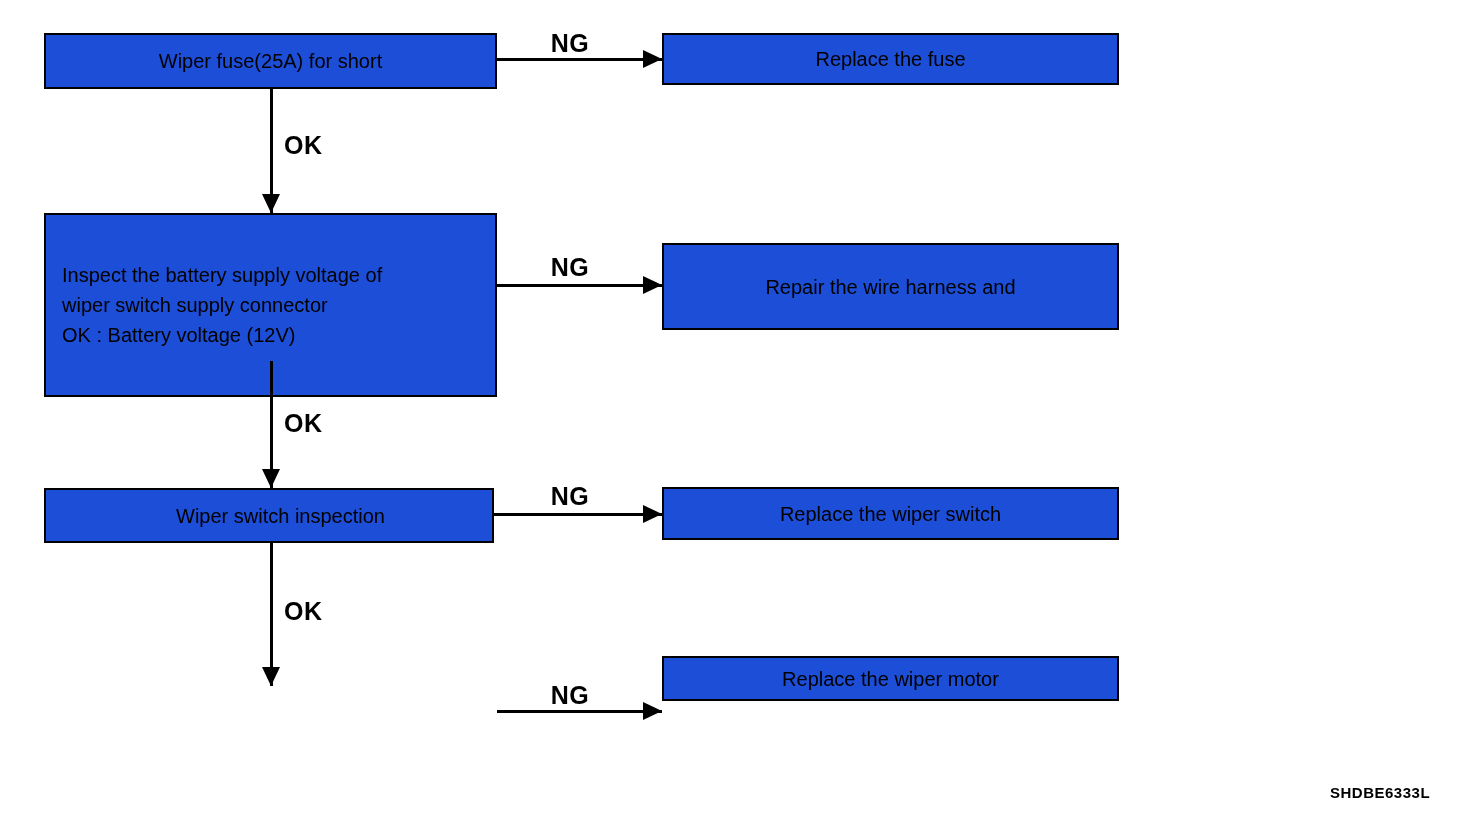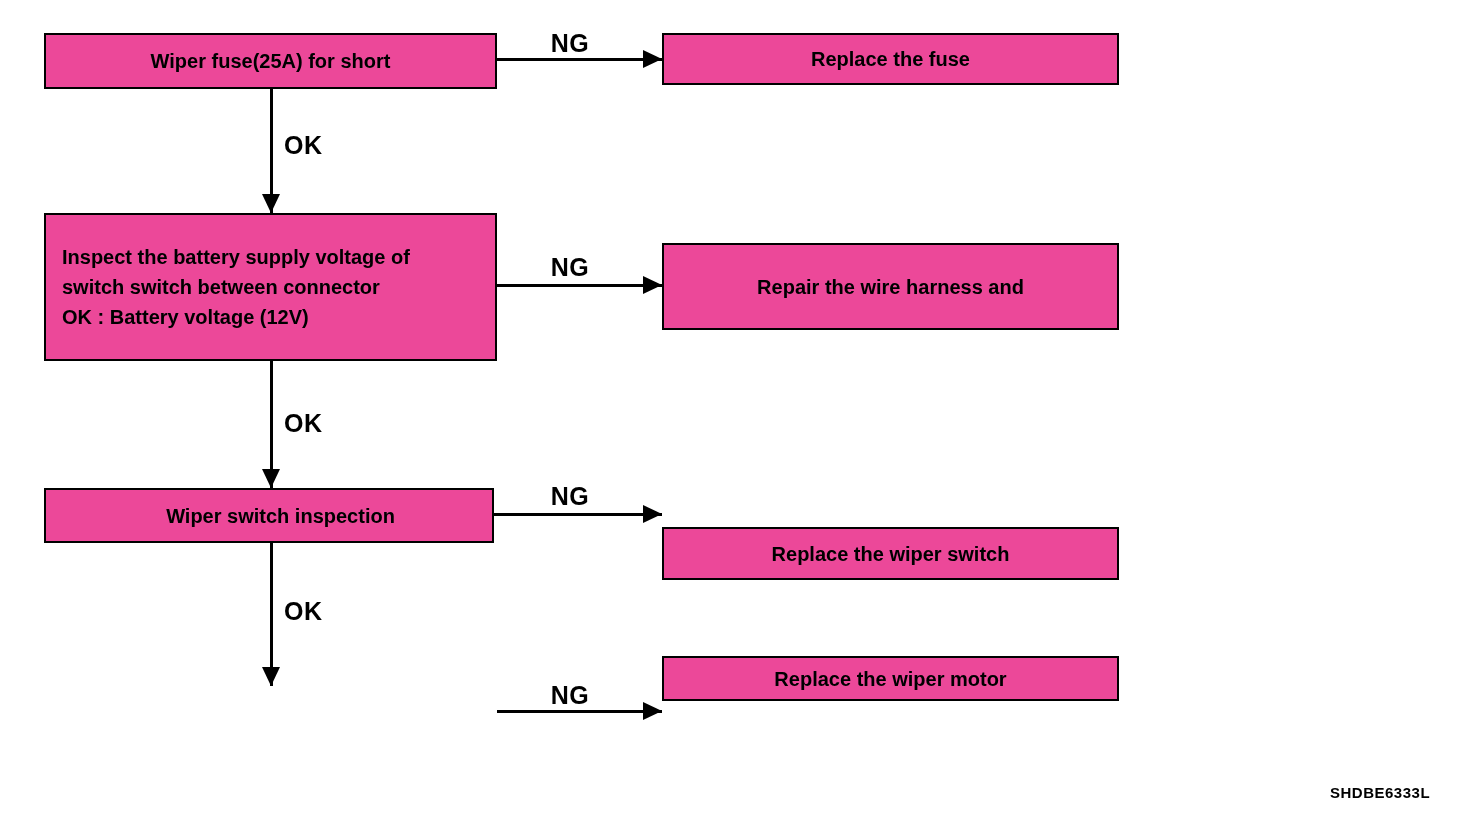--- a/index.html
+++ b/index.html
@@ -13,44 +13,43 @@
     height: 818px;
     background: #ffffff;
     font-family: "Liberation Sans", "DejaVu Sans", sans-serif;
     color: #000000;
     overflow: hidden;
   }
   
   .box {
     position: absolute;
     border: 2px solid #000000;
-    background: #ec4899;
+    background: #1d4ed8;
     display: flex;
     flex-direction: column;
     justify-content: center;
     align-items: center;
     text-align: center;
     font-size: 20px;
     line-height: 28px;
     box-sizing: border-box;
-    font-weight: bold;
   }
   .box .txt { width: 100%; }
   .box.left-text {
     align-items: flex-start;
     text-align: left;
     padding: 10px 14px 10px 16px;
     line-height: 30px;
   }
   .b1c { left: 44px;  top: 33px;  width: 453px; height: 56px; }
   .b1a { left: 662px; top: 33px;  width: 457px; height: 52px; align-items: center; }
-  .b2c { left: 44px;  top: 213px; width: 453px; height: 148px; }
+  .b2c { left: 44px;  top: 213px; width: 453px; height: 184px; }
   .b2a { left: 662px; top: 243px; width: 457px; height: 87px; }
   .b3c { left: 44px;  top: 488px; width: 450px; height: 55px; padding-left: 23px; }
-  .b3a { left: 662px; top: 487px; width: 457px; height: 53px; margin-top: 40px; }
+  .b3a { left: 662px; top: 487px; width: 457px; height: 53px; }
   .b4c { left: 44px;  top: 686px; width: 453px; height: 56px; }
   .b4a { left: 662px; top: 656px; width: 457px; height: 45px; }
 
   
   .h-arrow {
     position: absolute;
     height: 3px;
     background: #000000;
   }
   .h-arrow .head {
@@ -129,21 +128,21 @@
     <div class="txt">Replace the fuse</div>
   </div>
 
   <div class="v-arrow va1">
     <span class="head"></span>
   </div>
   <div class="branch-label ok1">OK</div>
 
   <div class="box b2c left-text">
     <div class="txt">Inspect the battery supply voltage of</div>
-    <div class="txt">switch switch between connector</div>
+    <div class="txt">wiper switch supply connector</div>
     <div class="txt">OK : Battery voltage (12V)</div>
   </div>
   <div class="branch-label ng ng2">NG</div>
   <div class="h-arrow ha2">
     <span class="head"></span>
   </div>
   <div class="box b2a">
     <div class="txt">Repair the wire harness and</div>
   </div>
 

